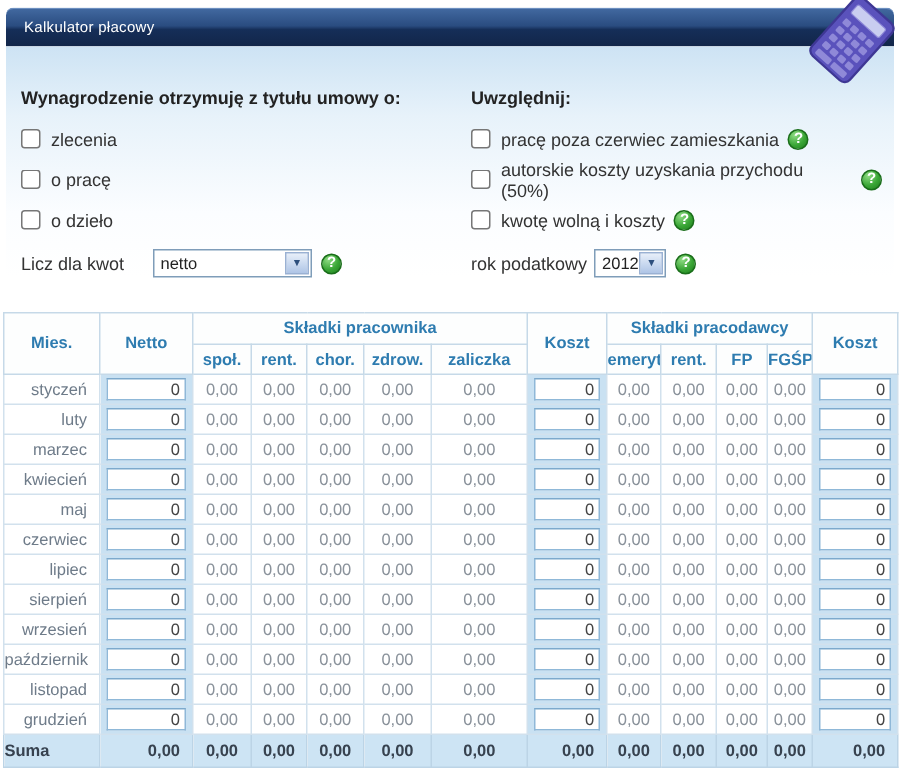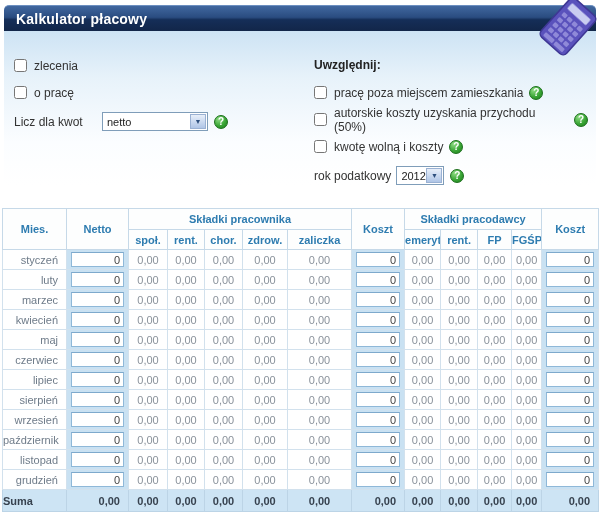--- a/index.html
+++ b/index.html
@@ -8,21 +8,21 @@
   .widget { position:relative; width:600px; height:518px; background:#fff; overflow:hidden; }
 
   
   .titlebar{
     position:absolute; left:4px; right:4px; top:5px; height:26px;
     border-radius:5px 5px 0 0;
     background:linear-gradient(180deg,#41689f 0%,#2a4c80 45%,#152e58 55%,#122649 100%);
     border-top:1px solid #6c8fc0;
     display:flex; align-items:center; padding-left:12px;
   }
-  .titlebar .title{ color:#ffffff; font-size:14px; font-weight:bold; letter-spacing:.2px; }
+  .titlebar .title{ color:#ffffff; font-size:10px; font-weight:normal; letter-spacing:.2px; }
 
   .calc-icon{ position:absolute; top:0; right:2px; width:60px; height:58px; z-index:5; }
 
   
   .form-area{
     position:absolute; left:4px; right:4px; top:31px; height:154px;
     background:linear-gradient(180deg,#cde3f4 0%,#e7f2fa 30%,#fbfdff 72%,#ffffff 100%);
     display:flex; padding:27px 8px 0 10px;
   }
   .fcol-left{ width:300px; }
@@ -122,43 +122,48 @@
             <rect x="37.5" y="40" width="5.4" height="4.6" rx="1"></rect>
           <rect x="16.5" y="47" width="12.4" height="4.6" rx="1"></rect>
             <rect x="30.5" y="47" width="12.4" height="4.6" rx="1"></rect>
         </g>
       </g>
     </svg>
   </div>
 
   <div class="form-area">
     <div class="fcol-left">
+      <div class="fheading">Wynagrodzenie otrzymuję z tytułu umowy o:</div>
       <label class="cbrow">
         <input type="checkbox" style="">
         <span class="cbtext">zlecenia</span>
       </label>
       <label class="cbrow">
         <input type="checkbox" style="">
         <span class="cbtext">o pracę</span>
+      </label>
+      <label class="cbrow">
+        <input type="checkbox" style="">
+        <span class="cbtext">o dzieło</span>
       </label>
       <div class="inline-row">
         <span class="lbl">Licz dla kwot</span>
         <span class="fake-select sel-netto">
           <span>netto</span>
           <span class="sel-arrow">▼</span>
         </span>
         <span class="help-icon">?</span>
       </div>
     </div>
 
     <div class="fcol-right">
       <div class="fheading">Uwzględnij:</div>
       <label class="cbrow">
         <input type="checkbox" style="">
-        <span class="cbtext">pracę poza miejscem zamieszkania</span>
+        <span class="cbtext">pracę poza czerwiec zamieszkania</span>
         <span class="help-icon">?</span>
       </label>
       <label class="cbrow">
         <input type="checkbox" style="">
         <span class="cbtext">autorskie koszty uzyskania przychodu (50%)</span>
         <span class="help-icon">?</span>
       </label>
       <label class="cbrow">
         <input type="checkbox" style="">
         <span class="cbtext">kwotę wolną i koszty</span>

